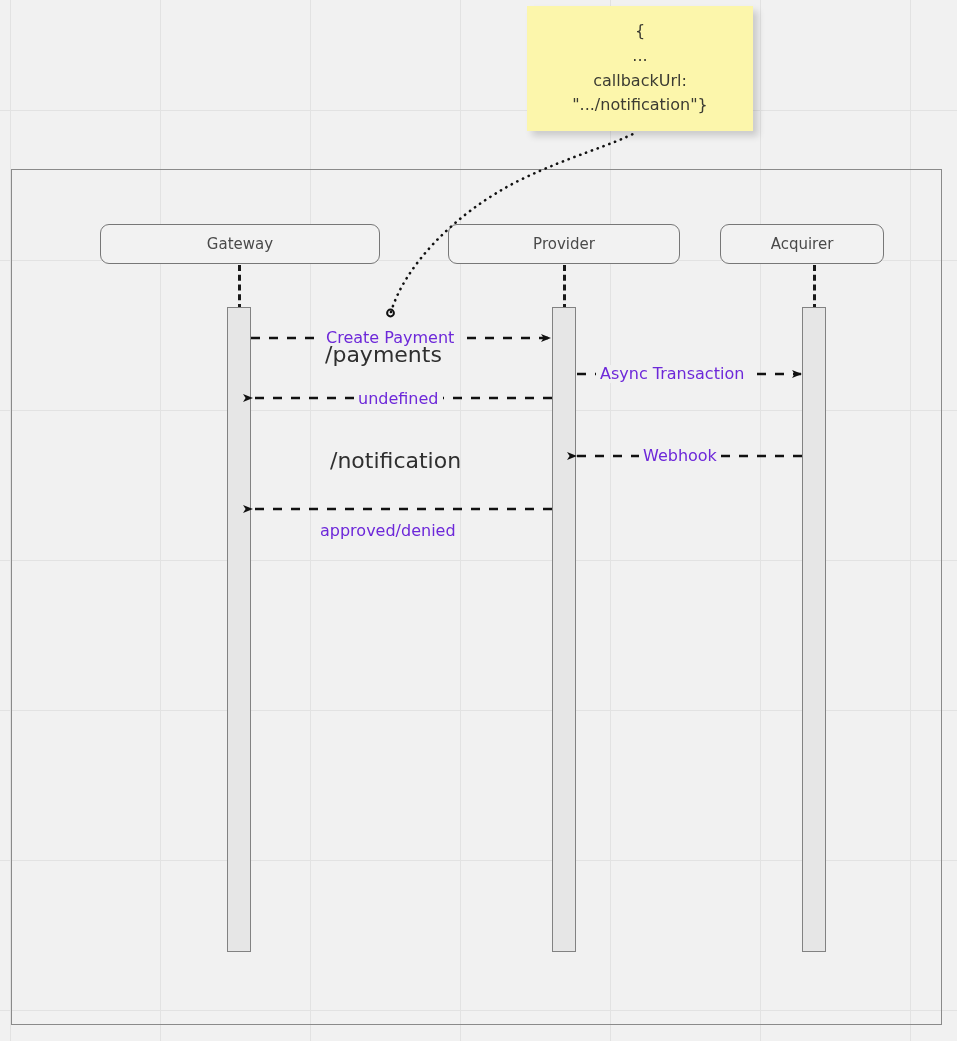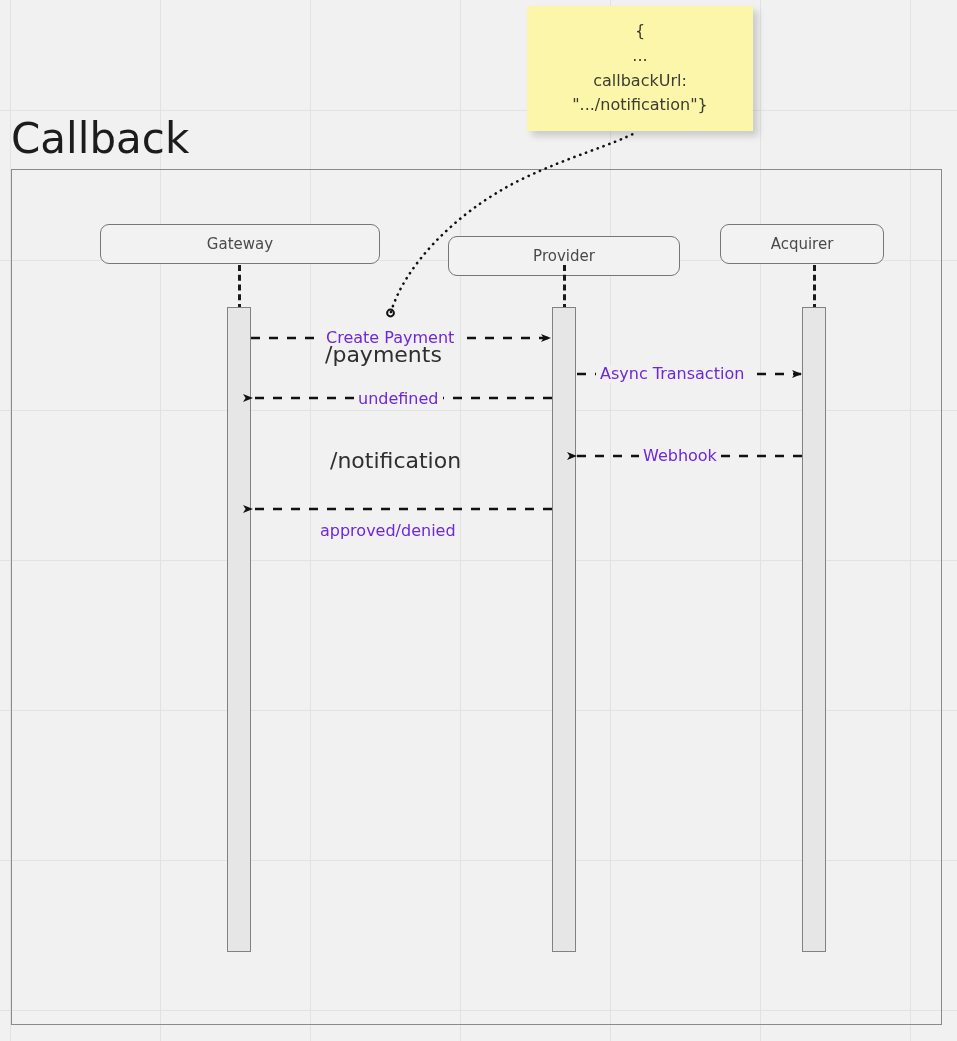--- a/index.html
+++ b/index.html
@@ -64,21 +64,21 @@
     border-radius: 9px;
     background: #f2f2f2;
     display: flex;
     align-items: center;
     justify-content: center;
     font-size: 15px;
     color: #4a4a4a;
     box-sizing: border-box;
   }
   #participant-gateway  { left: 100px; top: 224px; width: 280px; }
-  #participant-provider { left: 448px; top: 236px; width: 232px; }
+  #participant-provider { left: 448px; top: 224px; width: 232px; }
   #participant-acquirer { left: 720px; top: 224px; width: 164px; }
 
   
   .lifeline {
     position: absolute;
     top: 265px;
     width: 0;
     height: 45px;
     border-left: 3px dashed #1a1a1a;
   }
@@ -153,21 +153,20 @@
   #label-approved       { left: 316px; top: 499px; margin-top: 23px; }
 </style>
 </head>
 <body>
 
 <div id="grid-bg"></div>
 
 <div id="diagram-frame"></div>
 
 <div id="diagram-title">
-  <span class="t-label">Callback</span>
 </div>
 
 <div class="participant" id="participant-gateway">
   <span>Gateway</span>
 </div>
 <div class="participant" id="participant-provider">
   <span>Provider</span>
 </div>
 <div class="participant" id="participant-acquirer">
   <span>Acquirer</span>

